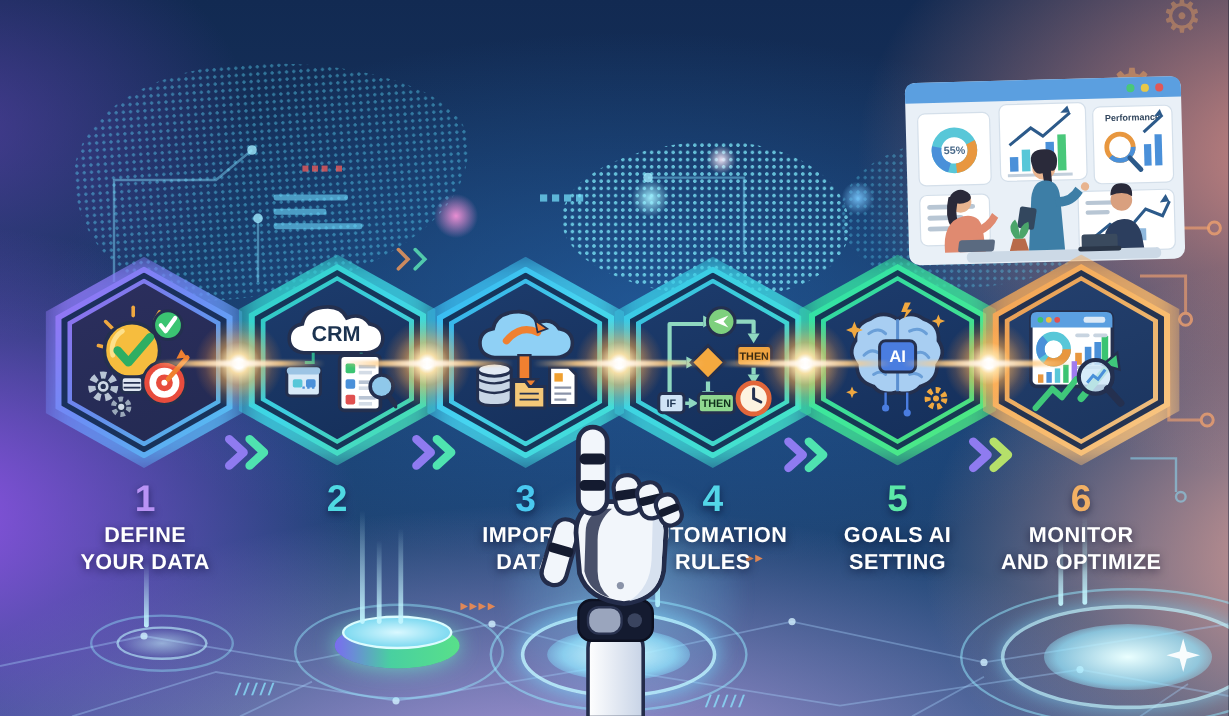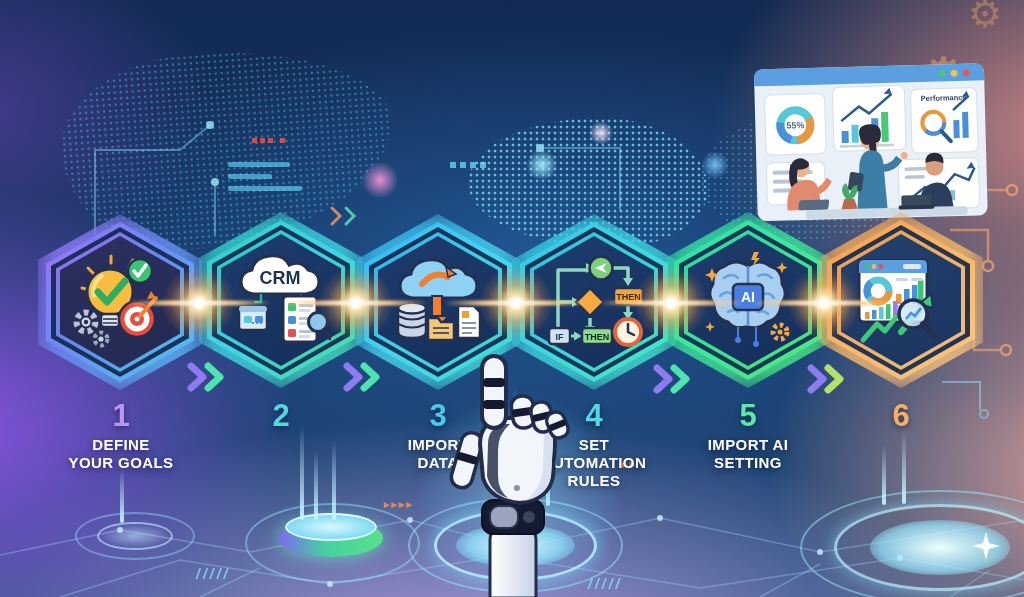--- a/index.html
+++ b/index.html
@@ -48,21 +48,21 @@
   .flare::before{content:"";position:absolute;inset:0;
     background:radial-gradient(circle,#fff 0 7%,rgba(255,225,165,.95) 14%,rgba(255,175,85,.55) 30%,rgba(255,150,60,.18) 48%,transparent 62%);}
   .flare::after{content:"";position:absolute;left:-30px;right:-30px;top:50%;height:5px;transform:translateY(-50%);
     background:linear-gradient(90deg,transparent,rgba(255,205,135,.85),#fff,rgba(255,205,135,.85),transparent);
     border-radius:3px;filter:blur(1px);}
   
   .chev{position:absolute;z-index:6;}
   
   .step-number{position:absolute;z-index:5;width:60px;text-align:center;font-size:31px;font-weight:800;
     text-shadow:0 2px 6px rgba(0,5,30,.5);}
-  .step-label{position:absolute;z-index:5;text-align:center;color:#fff;font-weight:700;font-size:15px;
+  .step-label{position:absolute;z-index:5;text-align:center;color:#fff;font-weight:700;font-size:18px;
     line-height:1.2;letter-spacing:.4px;text-shadow:0 2px 7px rgba(0,5,30,.6);}
   
   .platform{position:absolute;z-index:3;}
   .ring{position:absolute;border-radius:50%;}
   .beam{position:absolute;width:4px;border-radius:2px;z-index:3;
     background:linear-gradient(180deg,rgba(170,240,255,0),rgba(195,246,255,.95));filter:blur(.5px);}
   .slashes{position:absolute;z-index:3;color:rgba(140,230,255,.75);font-weight:700;letter-spacing:3px;font-size:14px;font-style:italic;}
   .odots{position:absolute;z-index:3;color:rgba(240,140,80,.9);font-size:11px;letter-spacing:2px;font-weight:700;}
   .hand-wrap{position:absolute;left:428px;top:348px;z-index:7;}
   .hand-glow{position:absolute;left:420px;top:400px;width:200px;height:190px;z-index:3;border-radius:50%;
@@ -469,34 +469,37 @@
 
   <div class="step-number" style="left: 91px; top: 398px; color: rgb(185, 147, 245);">1</div>
   <div class="step-number" style="left: 251px; top: 398px; color: rgb(79, 217, 226);">2</div>
   <div class="step-number" style="left: 408px; top: 398px; color: rgb(73, 201, 240);">3</div>
   <div class="step-number" style="left: 564px; top: 398px; color: rgb(83, 214, 232);">4</div>
   <div class="step-number" style="left: 718px; top: 398px; color: rgb(92, 232, 168);">5</div>
   <div class="step-number" style="left: 871px; top: 398px; color: rgb(242, 176, 100);">6</div>
 
   <div class="step-label" style="left:36px;top:436px;width:170px;">
     <div>DEFINE</div>
-    <div>YOUR GOALS</div>
+    <div>YOUR DATA</div>
   </div>
   <div class="step-label" style="left:353px;top:436px;width:170px;">
     <div>IMPORT</div>
     <div>DATA</div>
   </div>
   <div class="step-label" style="left:509px;top:436px;width:170px;">
-    <div>SET</div>
     <div>AUTOMATION</div>
     <div>RULES</div>
   </div>
   <div class="step-label" style="left:663px;top:436px;width:170px;">
-    <div>IMPORT AI</div>
+    <div>GOALS AI</div>
     <div>SETTING</div>
+  </div>
+  <div class="step-label" style="left:816px;top:436px;width:170px;">
+    <div>MONITOR</div>
+    <div>AND OPTIMIZE</div>
   </div>
 
   <div class="platform" style="left:75px;top:512px;width:120px;height:48px;">
     <div class="ring" style="inset:0;border:2px solid rgba(150,235,255,.4);"></div>
     <div class="ring" style="inset:10px 22px;border:2px solid rgba(190,245,255,.6);background:radial-gradient(ellipse,rgba(200,245,255,.55),transparent 70%);"></div>
   </div>
   <div class="platform" style="left:245px;top:503px;width:175px;height:80px;">
     <div class="ring" style="inset:0;border:2px solid rgba(150,235,255,.45);"></div>
     <div class="ring" style="left:34px;top:16px;width:104px;height:38px;background:linear-gradient(90deg,#7a6cf0,#49d0a0 45%,#58e08a);box-shadow:0 0 18px rgba(110,230,200,.8);"></div>
     <div class="ring" style="left:40px;top:10px;width:92px;height:28px;background:radial-gradient(ellipse,#d9f8ff,#7ad8f0 75%);border:2px solid rgba(230,255,255,.9);"></div>

